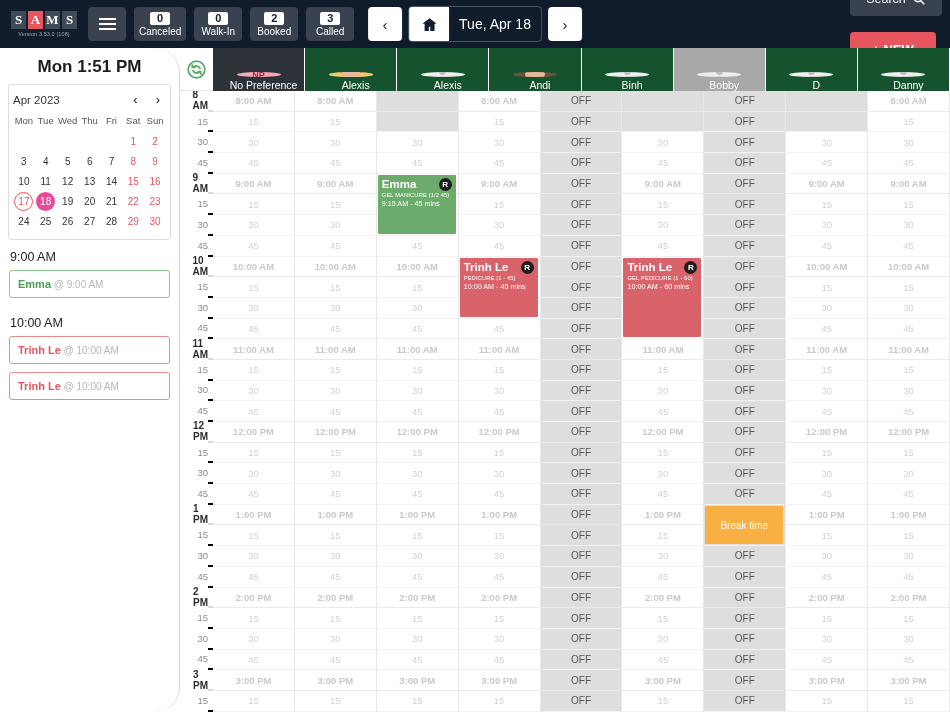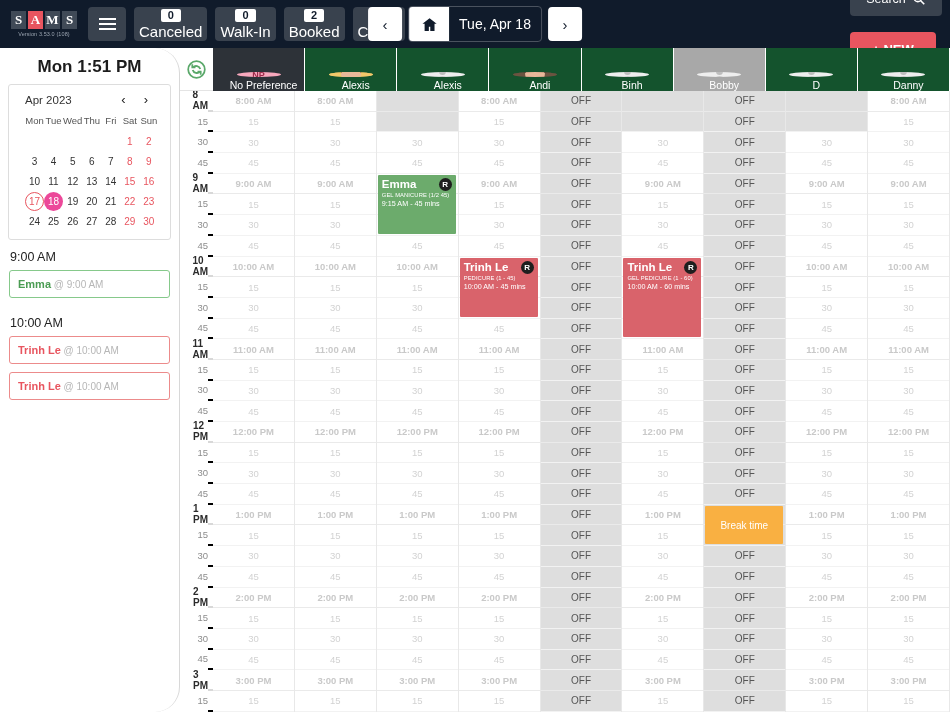--- a/index.html
+++ b/index.html
@@ -39,21 +39,21 @@
 
   .counter {
     min-width: 48px; height: 34px; background: #39424e; border-radius: 4px;
     display: flex; flex-direction: column; align-items: center; justify-content: center;
     padding: 2px 5px; cursor: pointer;
   }
   .counter .num {
     background: #ffffff; color: #101b2b; font-size: 11px; font-weight: bold;
     border-radius: 2px; padding: 0 7px; line-height: 13px; margin-bottom: 1px;
   }
-  .counter .lbl { font-size: 15px; color: #ffffff; }
+  .counter .lbl { font-size: 10px; color: #ffffff; }
 
   .tb-center {
     position: absolute; left: 50%; transform: translateX(-50%);
     display: flex; align-items: center; gap: 6px;
   }
   .navbtn {
     width: 34px; height: 34px; background: #ffffff; border-radius: 4px;
     display: flex; align-items: center; justify-content: center;
     font-size: 15px; color: #101b2b; cursor: pointer;
   }
@@ -89,21 +89,21 @@
     width: 180px; height: 664px; background: #ffffff;
     border-right: 1px solid #d8d8d8;
     display: flex; flex-direction: column; border-radius: 25px;
   }
   .clock {
     text-align: center; font-size: 17px; font-weight: bold;
     color: #1c1c1c; padding: 9px 0 7px;
   }
   .calcard {
     margin: 0 8px; border: 1px solid #dddddd; border-radius: 3px;
-    padding: 7px 16px 8px;
+    padding: 7px 4px 8px;
   }
   .calhead { display: flex; align-items: center; justify-content: space-between; margin-bottom: 8px; }
   .calhead .mon { font-size: 11.5px; color: #333; }
   .calarrows { display: flex; gap: 18px; padding-right: 6px; }
   .calarrows span { font-size: 13px; color: #222; cursor: pointer; }
   table.cal { width: 100%; border-collapse: collapse; }
   table.cal th {
     font-size: 9.5px; font-weight: normal; color: #555; padding-bottom: 5px;
   }
   table.cal td {

